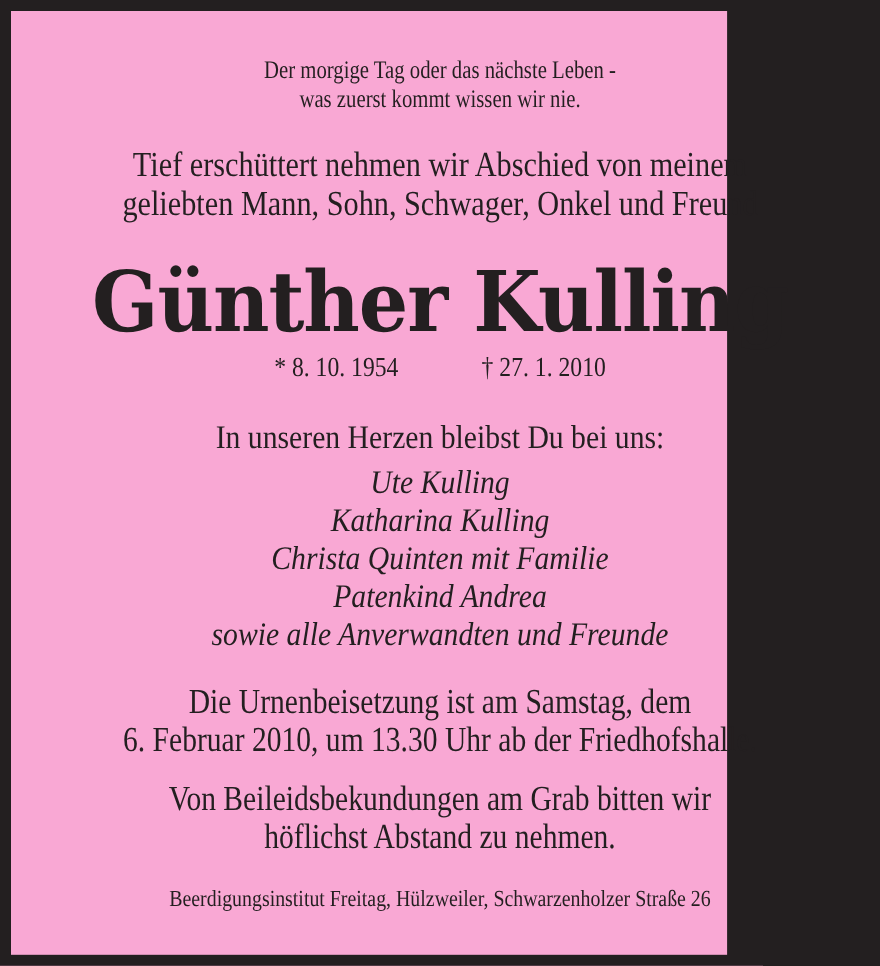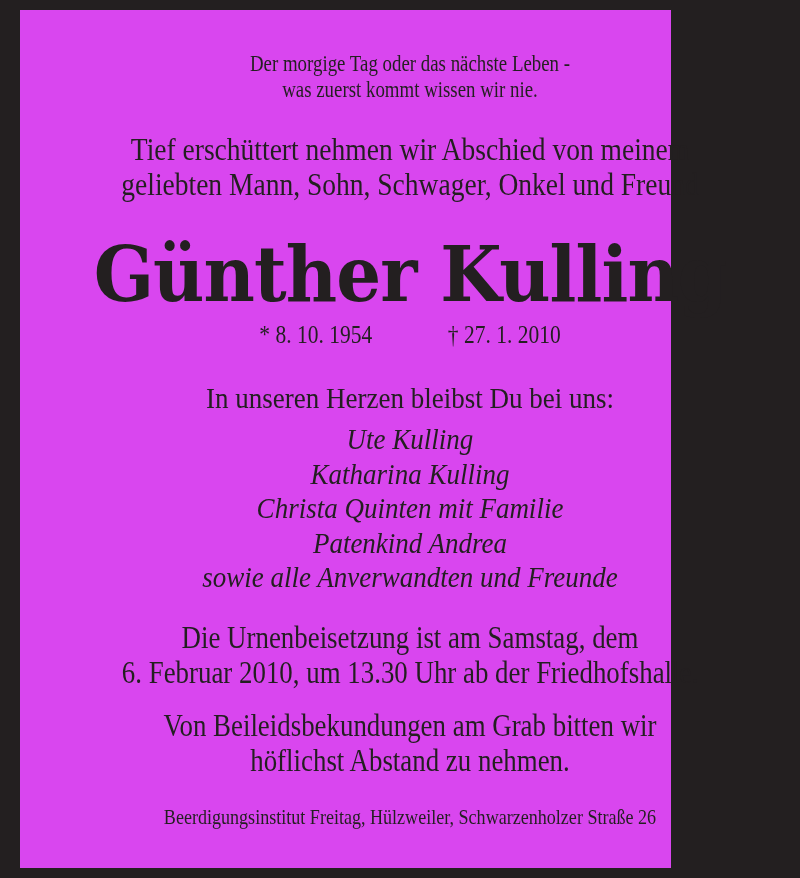--- a/index.html
+++ b/index.html
@@ -4,23 +4,23 @@
   <style>
     html, body { margin: 0; padding: 0; }
     body {
       width: 800px; height: 878px;
       background: #231f20;
       position: relative;
       overflow: hidden;
     }
     .sheet {
       position: absolute;
-      left: 20px; top: 10px;
+      left: 10px; top: 10px;
       width: 651px; height: 858px;
-      background: #d946ef;
+      background: #f9a8d4;
       color: #231f20;
       font-family: "DejaVu Serif", "Liberation Serif", serif;
     }
     .line {
       position: absolute;
       left: 0; width: 780px;
       text-align: center;
       white-space: nowrap;
     }
     .motto { font-size: 20px; line-height: 28px; transform: scaleX(0.82); transform-origin: center; font-family: "Liberation Serif", serif; font-size: 23px; }

